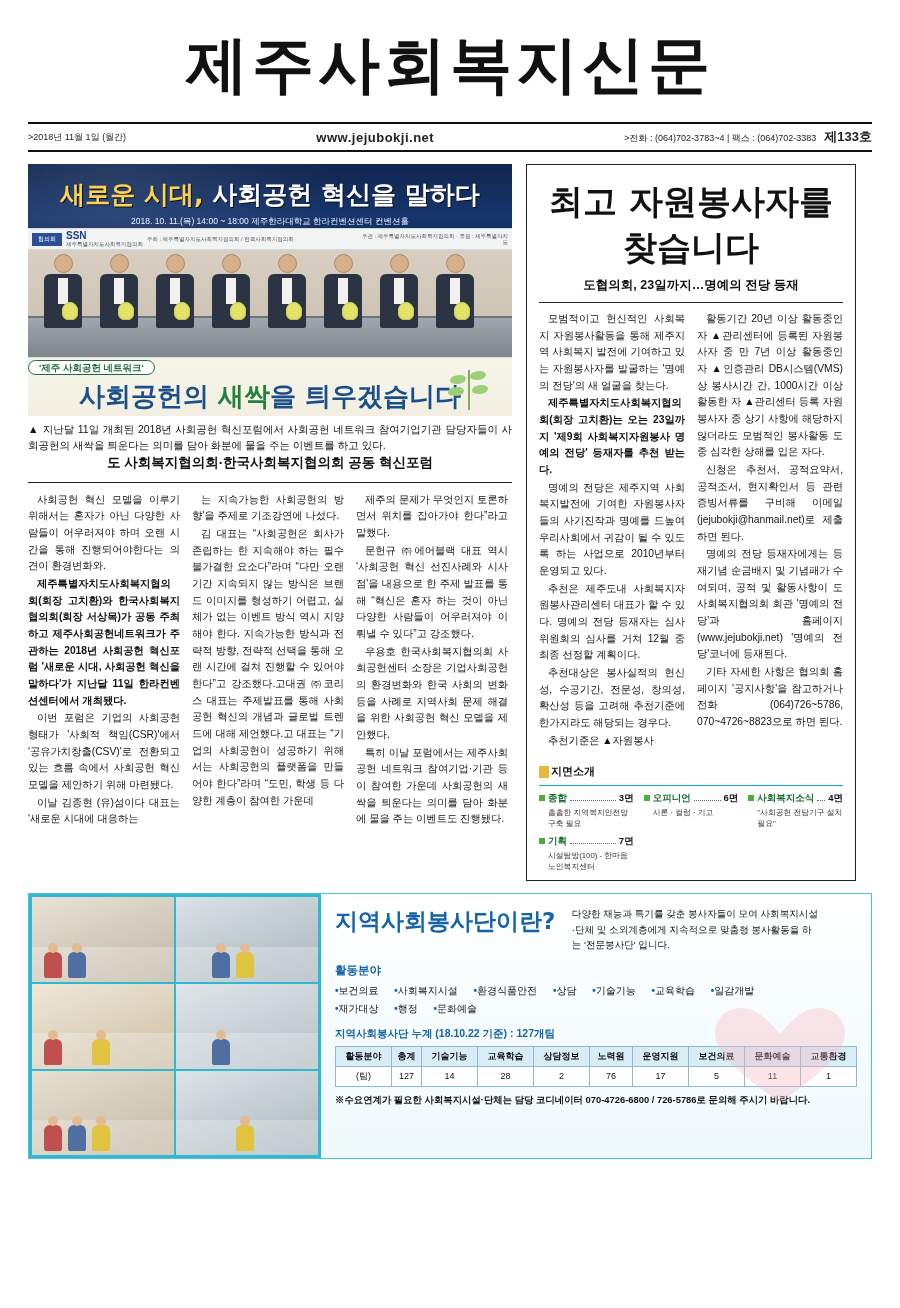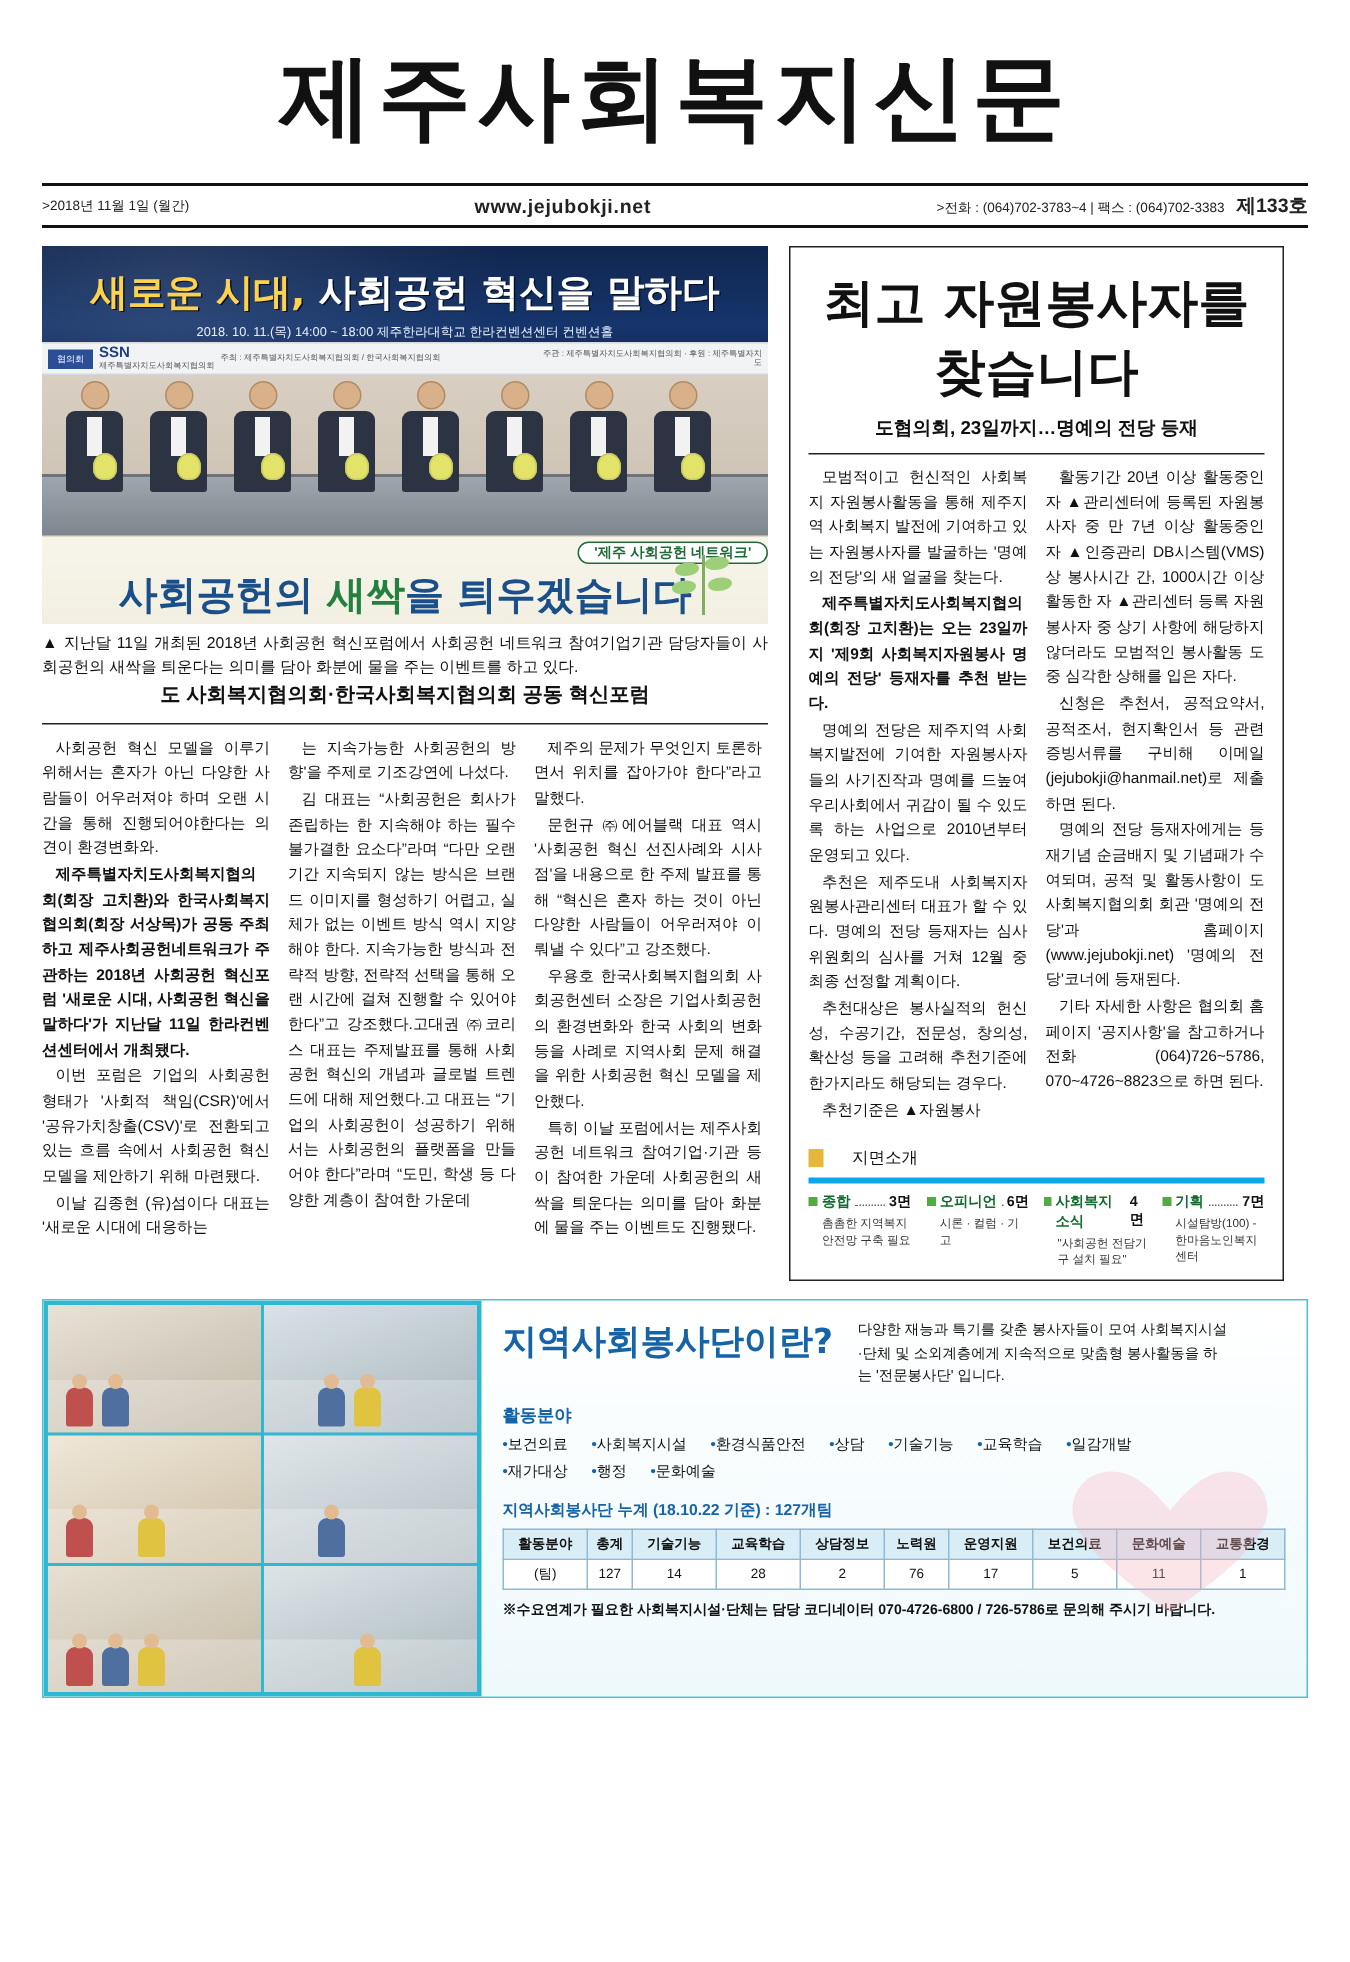--- a/index.html
+++ b/index.html
@@ -200,21 +200,21 @@
   .lp-banner2 {
     position: absolute;
     left: 0; right: 0; bottom: 0;
     height: 58px;
     background: linear-gradient(180deg, #f7f4ea 0%, #f2efe2 100%);
     border-top: 1px solid #ded8c6;
   }
   .lp-net {
     position: absolute;
     top: 4px; left: 0; right: 0;
-    text-align: right;
+    text-align: left;
     font-size: 9.5px;
     font-weight: bold;
     color: #1f6b3a;
   }
   .lp-net span {
     border: 1px solid #1f6b3a;
     border-radius: 10px;
     padding: 1px 10px;
     background: #ffffff;
   }
@@ -308,34 +308,34 @@
     text-align: justify;
   }
   .cols2 p { margin: 0 0 1px 0; text-indent: 9px; }
   .cols2 p.b { font-weight: bold; }
 
   
   .index-box { margin-top: 14px; }
   .index-head {
     display: flex;
     align-items: center;
-    gap: 19px;
-    font-weight: normal;
+    gap: 2px;
+    font-weight: bold;
     font-size: 11px;
     margin-bottom: 6px;
   }
   .index-head .bar {
     width: 10px; height: 12px;
     background: #e8b63c;
   }
   .index-grid {
     display: grid;
-    grid-template-columns: 1fr 1fr 1fr 1fr;
+    grid-template-columns: 1fr 1fr 1fr;
     gap: 6px 10px;
-    border-top: 4px solid #0ea5e9;
+    border-top: 1px solid #0ea5e9;
     padding-top: 6px;
   }
   .ix-row { font-size: 9.5px; }
   .ix-line {
     display: flex;
     align-items: baseline;
     gap: 3px;
     font-weight: bold;
     color: #136b2f;
   }

